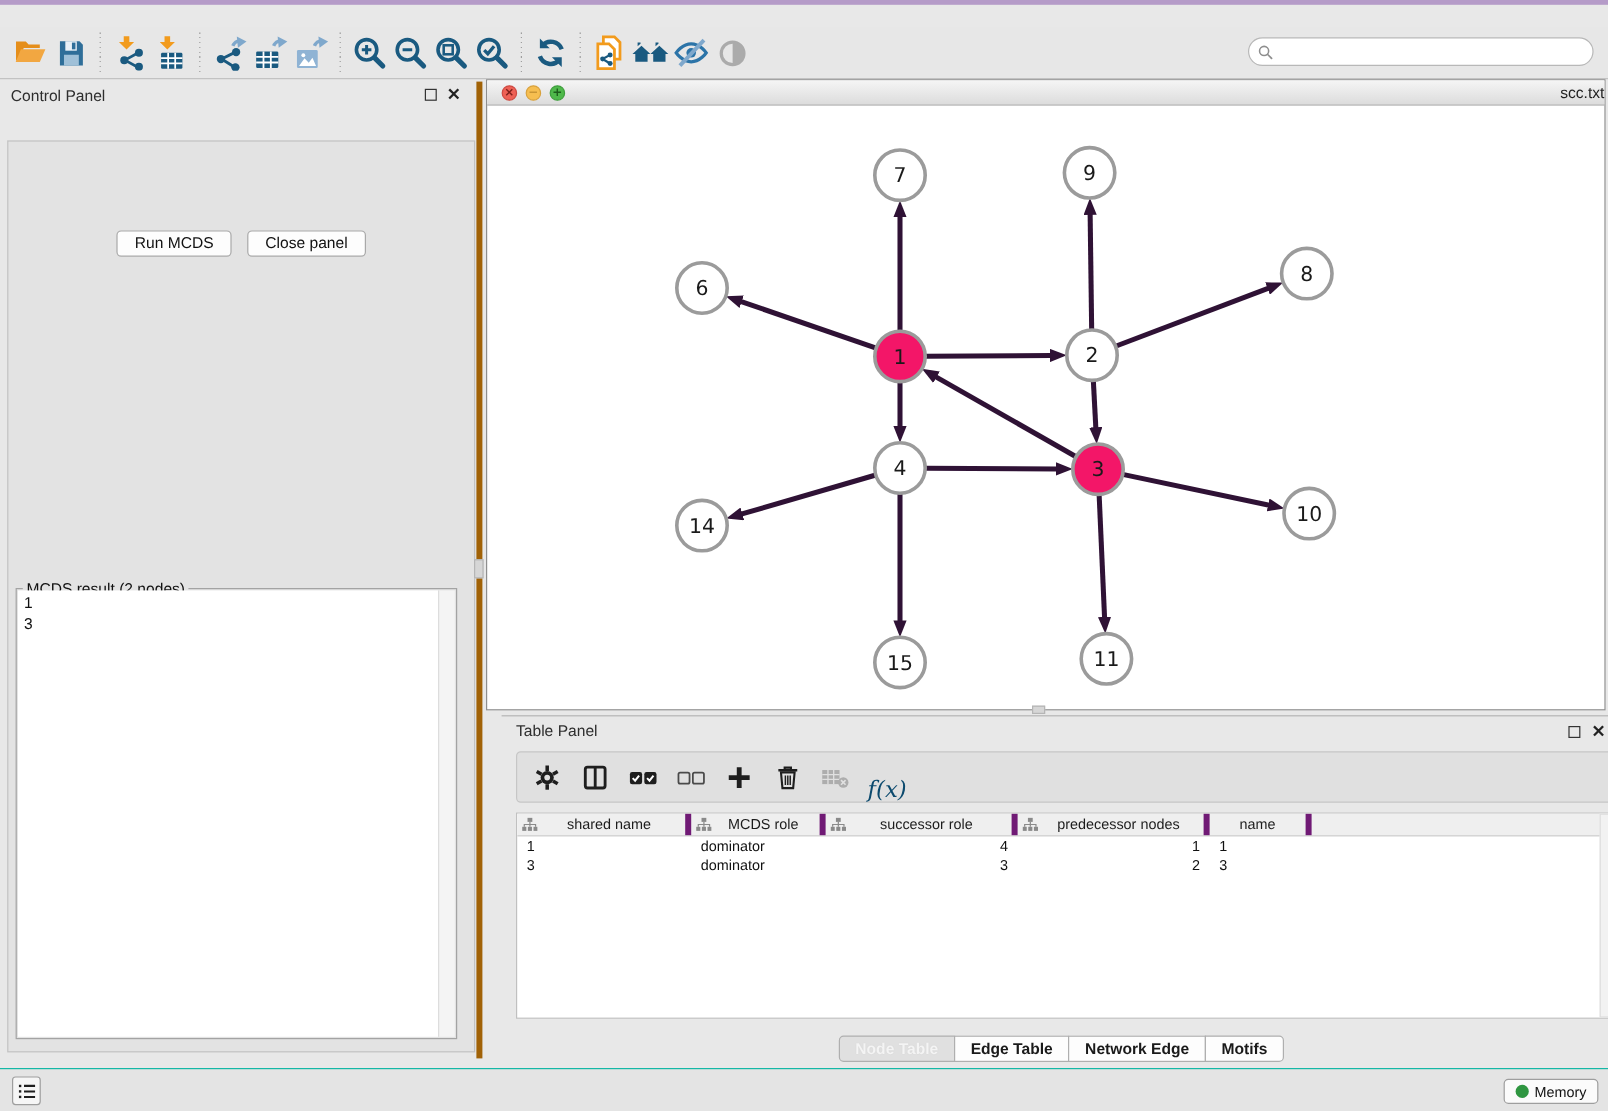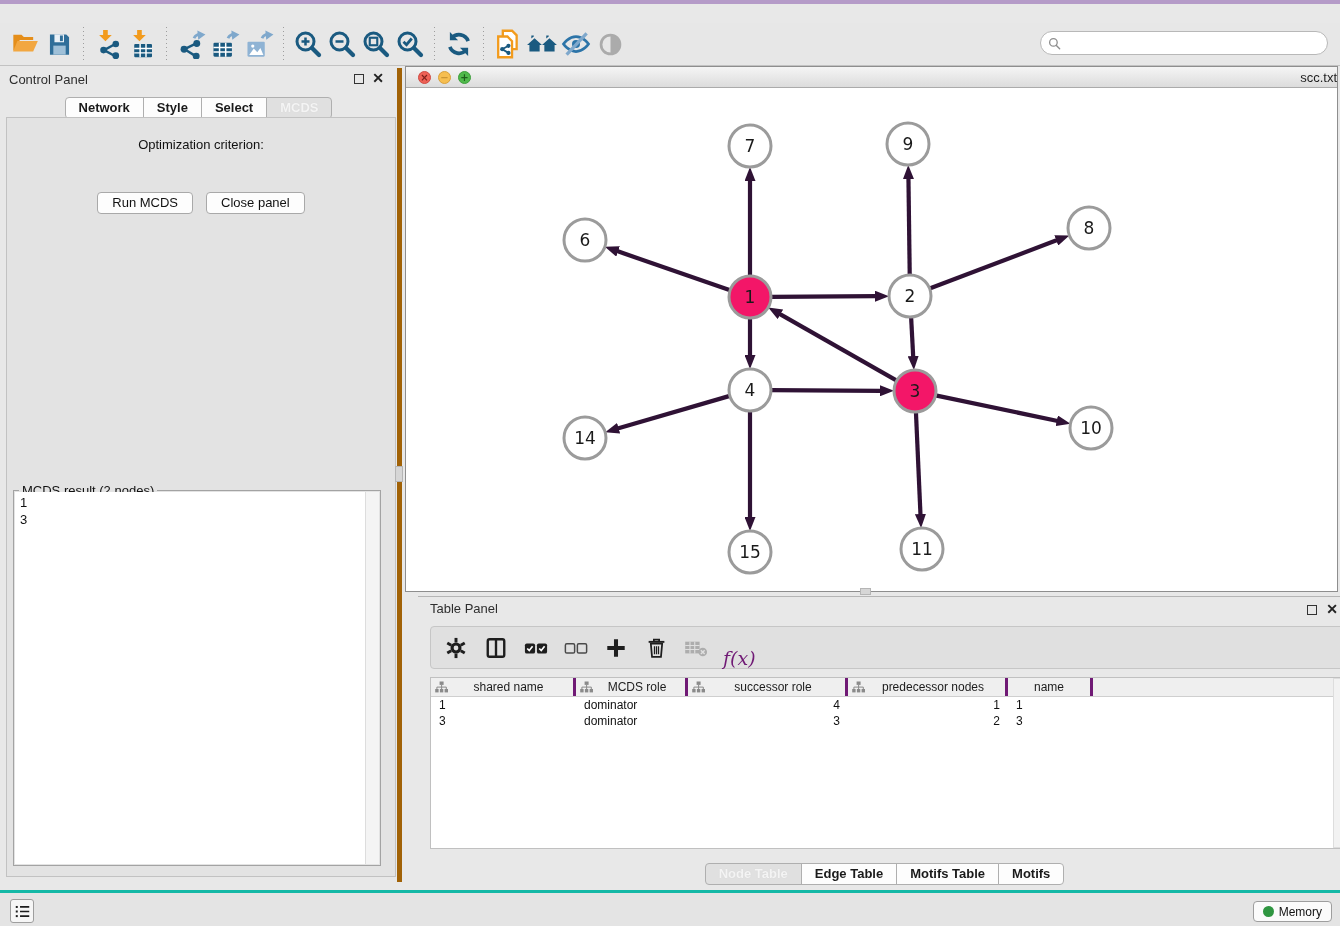--- a/index.html
+++ b/index.html
@@ -61,35 +61,35 @@
   .mac-dot{position:absolute;top:4px;width:13px;height:13px;border-radius:50%;font:bold 10px/12px "DejaVu Sans",sans-serif;
            text-align:center;}
   .net-canvas{position:absolute;left:0;top:21px;}
 
   
   .table-panel{position:absolute;left:418px;top:596px;width:933px;height:294px;background:#E8E8E8;
                border-top:1px solid #B5B5B5;}
   .tp-toolbar{position:absolute;left:12px;top:29px;width:914px;height:43px;background:#E0E0E0;
               border:1px solid #C6C6C6;border-radius:4px;display:flex;align-items:center;padding-left:12px;gap:14px;}
   .tp-btn{width:26px;height:26px;display:flex;align-items:center;justify-content:center;}
-  .fx-label{font-family:"DejaVu Serif",serif;font-style:italic;font-size:19px;color:#701a75;margin-top:20px;}
+  .fx-label{font-family:"DejaVu Serif",serif;font-style:italic;font-size:19px;color:#0c4a6e;margin-top:20px;}
   .grid-table{position:absolute;left:12px;top:80px;width:914px;height:172px;background:#fff;
               border:1px solid #C0C0C0;overflow:hidden;}
   .thead{display:flex;background:#EFEFEF;border-bottom:1px solid #CFCFCF;height:19px;}
-  .th{display:flex;align-items:center;border-right:3px solid #701a75;font-size:12px;color:#1C1C1C;
+  .th{display:flex;align-items:center;border-right:5px solid #701a75;font-size:12px;color:#1C1C1C;
       padding:0 4px;position:relative;}
   .th .th-label{flex:1;text-align:center;}
   .trow{display:flex;height:16px;font-size:12px;color:#111;}
   .td{padding:0 8px;overflow:hidden;white-space:nowrap;line-height:16px;}
   .tp-tabs{position:absolute;left:0;right:0;top:266px;display:flex;justify-content:center;}
   .tp-scroll{position:absolute;top:81px;right:8px;width:10px;height:170px;background:#F2F2F2;border:1px solid #DDD;}
 
   
   .statusbar{position:absolute;left:0;top:890px;width:1340px;height:36px;background:#E4E4E4;
-             border-top:3px solid #14b8a6;}
+             border-top:1px solid #14b8a6;}
   .list-btn{position:absolute;left:10px;top:6px;width:24px;height:24px;background:#F6F6F6;border:1px solid #9E9E9E;
             border-radius:3px;display:flex;align-items:center;justify-content:center;}
   .memory-btn{position:absolute;right:8px;top:8px;height:21px;background:#FBFBFB;border:1px solid #9E9E9E;
               border-radius:4px;display:flex;align-items:center;gap:5px;padding:0 9px;font-size:12px;color:#111;}
   .mem-dot{width:11px;height:11px;border-radius:50%;background:#2F9641;}
 
   .grip-v{position:absolute;left:395px;top:466px;width:8px;height:16px;background:#D6D6D6;border:1px solid #B5B5B5;}
   .grip-h{position:absolute;left:860px;top:588px;width:11px;height:7px;background:#D6D6D6;border:1px solid #B5B5B5;}
 </style>
 </head>
@@ -250,28 +250,21 @@
       <input placeholder="" style="">
     </div>
   </div>
 
   <div class="control-panel">
     <div class="panel-titlerow">
       <span class="panel-title">Control Panel</span>
       <span class="float-btn" style="right:33px"></span>
       <span class="close-btn" style="right:13px">✕</span>
     </div>
-    <div class="cp-tabs seg" id="cp-tabs">
-        <button class="seg-btn">Network</button>
-        <button class="seg-btn">Style</button>
-        <button class="seg-btn">Select</button>
-        <button class="seg-btn active">MCDS</button>
-      </div>
     <div class="cp-body">
-      <div class="opt-label">Optimization criterion:</div>
       <div class="cp-buttons">
         <button class="push-btn">Run MCDS</button>
         <button class="push-btn">Close panel</button>
       </div>
       <div class="result-box">
         <span class="result-legend">MCDS result (2 nodes)</span>
         <div class="result-text" id="result-text">1
 3</div>
         <div class="result-scroll"></div>
       </div>
@@ -489,21 +482,21 @@
             <div class="td" style="width: 160px; text-align: right;">3</div>
             <div class="td" style="width: 160px; text-align: right;">2</div>
             <div class="td" style="width: 85px; text-align: left;">3</div>
           </div>
         </div>
     </div>
     <div class="tp-scroll"></div>
     <div class="tp-tabs seg" id="tp-tabs">
         <button class="seg-btn active">Node Table</button>
         <button class="seg-btn">Edge Table</button>
-        <button class="seg-btn">Motifs Table</button>
+        <button class="seg-btn">Network Edge</button>
         <button class="seg-btn">Motifs</button>
       </div>
   </div>
 
   <div class="statusbar">
     <span class="list-btn">
       <svg width="17" height="17" viewBox="0 0 24 24">
           <g stroke="#1E1E1E" stroke-width="2.4">
             <path d="M8.5 5.5h13M8.5 12h13M8.5 18.5h13"></path>
           </g>

